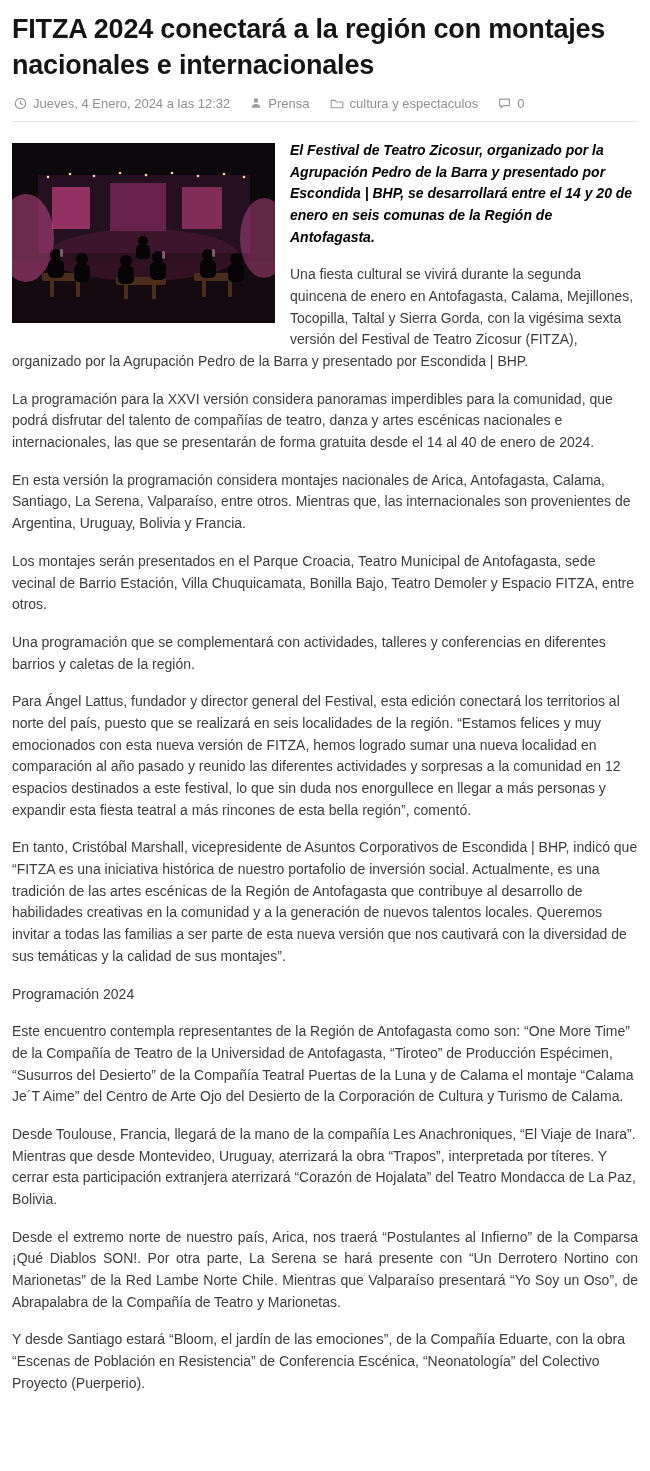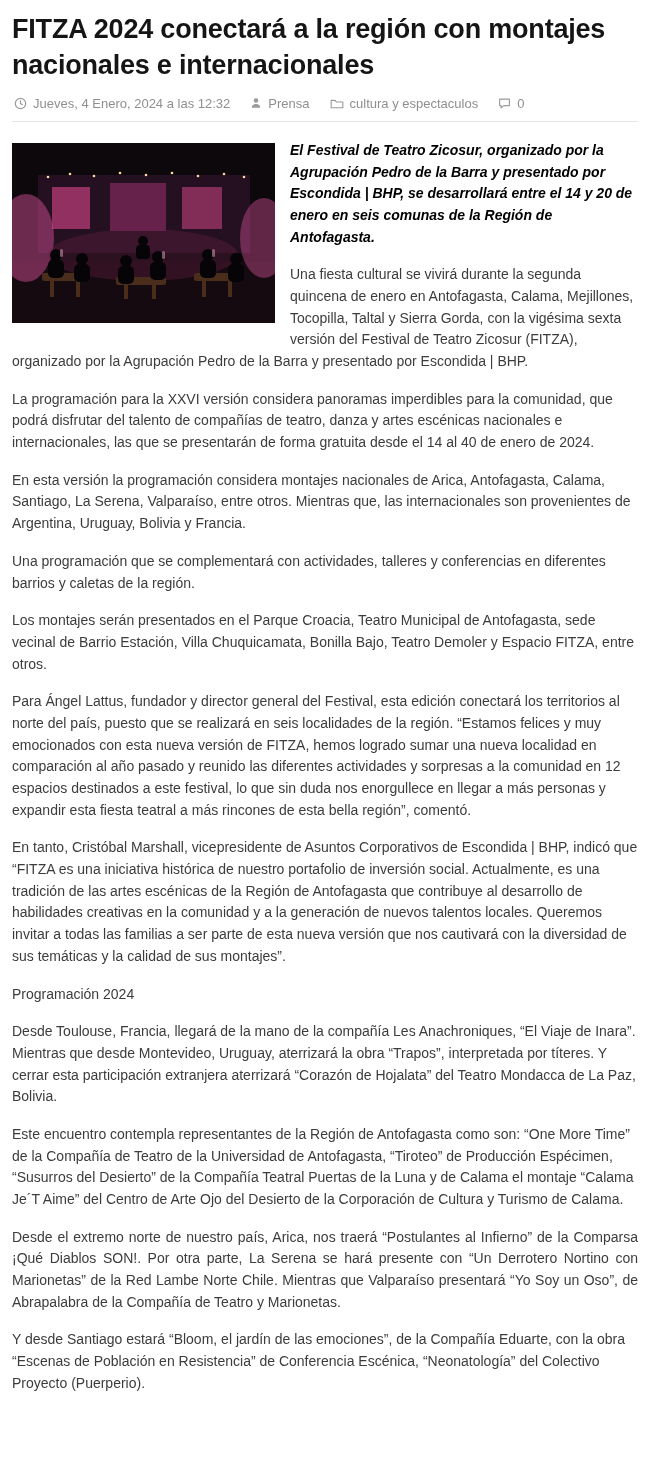--- a/index.html
+++ b/index.html
@@ -120,24 +120,24 @@
           <rect x="200" y="106" width="3" height="8" rx="1.5"></rect>
         </g>
       </svg>
     </figure>
 
     <p class="lead">El Festival de Teatro Zicosur, organizado por la Agrupación Pedro de la Barra y presentado por Escondida | BHP, se desarrollará entre el 14 y 20 de enero en seis comunas de la Región de Antofagasta.</p>
 
     <p>Una fiesta cultural se vivirá durante la segunda quincena de enero en Antofagasta, Calama, Mejillones, Tocopilla, Taltal y Sierra Gorda, con la vigésima sexta versión del Festival de Teatro Zicosur (FITZA), organizado por la Agrupación Pedro de la Barra y presentado por Escondida | BHP.</p>
     <p>La programación para la XXVI versión considera panoramas imperdibles para la comunidad, que podrá disfrutar del talento de compañías de teatro, danza y artes escénicas nacionales e internacionales, las que se presentarán de forma gratuita desde el 14 al 40 de enero de 2024.</p>
     <p>En esta versión la programación considera montajes nacionales de Arica, Antofagasta, Calama, Santiago, La Serena, Valparaíso, entre otros. Mientras que, las internacionales son provenientes de Argentina, Uruguay, Bolivia y Francia.</p>
+    <p>Los montajes serán presentados en el Parque Croacia, Teatro Municipal de Antofagasta, sede vecinal de Barrio Estación, Villa Chuquicamata, Bonilla Bajo, Teatro Demoler y Espacio FITZA, entre otros.</p>
     <p>Una  programación que se complementará con actividades, talleres y conferencias en diferentes barrios y caletas de la región.</p>
-    <p>Los montajes serán presentados en el Parque Croacia, Teatro Municipal de Antofagasta, sede vecinal de Barrio Estación, Villa Chuquicamata, Bonilla Bajo, Teatro Demoler y Espacio FITZA, entre otros.</p>
     <p>Para Ángel Lattus, fundador y director general del Festival, esta edición conectará los territorios al norte del país, puesto que se realizará en seis localidades de la región. “Estamos felices y muy emocionados con esta nueva versión de FITZA, hemos logrado sumar una nueva localidad en comparación al año pasado y reunido las diferentes actividades y sorpresas a la comunidad en 12 espacios destinados a este festival, lo que sin duda nos enorgullece en llegar a más personas y expandir esta fiesta teatral a más rincones de esta bella región”, comentó.</p>
     <p>En tanto, Cristóbal Marshall, vicepresidente de Asuntos Corporativos de Escondida | BHP, indicó que “FITZA es una iniciativa histórica de nuestro portafolio de inversión social. Actualmente, es una tradición de las artes escénicas de la Región de Antofagasta que contribuye al desarrollo de habilidades creativas en la comunidad y a la generación de nuevos talentos locales. Queremos invitar a todas las familias a ser parte de esta nueva versión que nos cautivará con la diversidad de sus temáticas y la calidad de sus montajes”.</p>
     <p>Programación 2024</p>
+    <p>Este encuentro contempla representantes de la Región de Antofagasta como son: “One More Time” de la Compañía de Teatro de la Universidad de Antofagasta, “Tiroteo” de Producción Espécimen, “Susurros del Desierto” de la Compañía Teatral Puertas de la Luna y de Calama el montaje “Calama Je´T Aime” del Centro de Arte Ojo del Desierto de la Corporación de Cultura y Turismo de Calama.</p>
     <p>Desde Toulouse, Francia, llegará de la mano de la compañía Les Anachroniques, “El Viaje de Inara”. Mientras que desde Montevideo, Uruguay, aterrizará la obra “Trapos”, interpretada por títeres. Y cerrar esta participación extranjera aterrizará “Corazón de Hojalata” del Teatro Mondacca de La Paz, Bolivia.</p>
-    <p>Este encuentro contempla representantes de la Región de Antofagasta como son: “One More Time” de la Compañía de Teatro de la Universidad de Antofagasta, “Tiroteo” de Producción Espécimen, “Susurros del Desierto” de la Compañía Teatral Puertas de la Luna y de Calama el montaje “Calama Je´T Aime” del Centro de Arte Ojo del Desierto de la Corporación de Cultura y Turismo de Calama.</p>
     <p class="justified">Desde el extremo norte de nuestro país, Arica, nos traerá “Postulantes al Infierno” de la Comparsa ¡Qué Diablos SON!. Por otra parte, La Serena se hará presente con “Un Derrotero Nortino con Marionetas” de la Red Lambe Norte Chile. Mientras que Valparaíso presentará “Yo Soy un Oso”, de Abrapalabra de la Compañía de Teatro y Marionetas.</p>
     <p>Y desde Santiago estará “Bloom, el jardín de las emociones”, de la Compañía Eduarte, con la obra “Escenas de Población en Resistencia” de Conferencia Escénica, “Neonatología” del Colectivo Proyecto (Puerperio).</p>
 
   </div>
 </div>
 
 </body></html>

